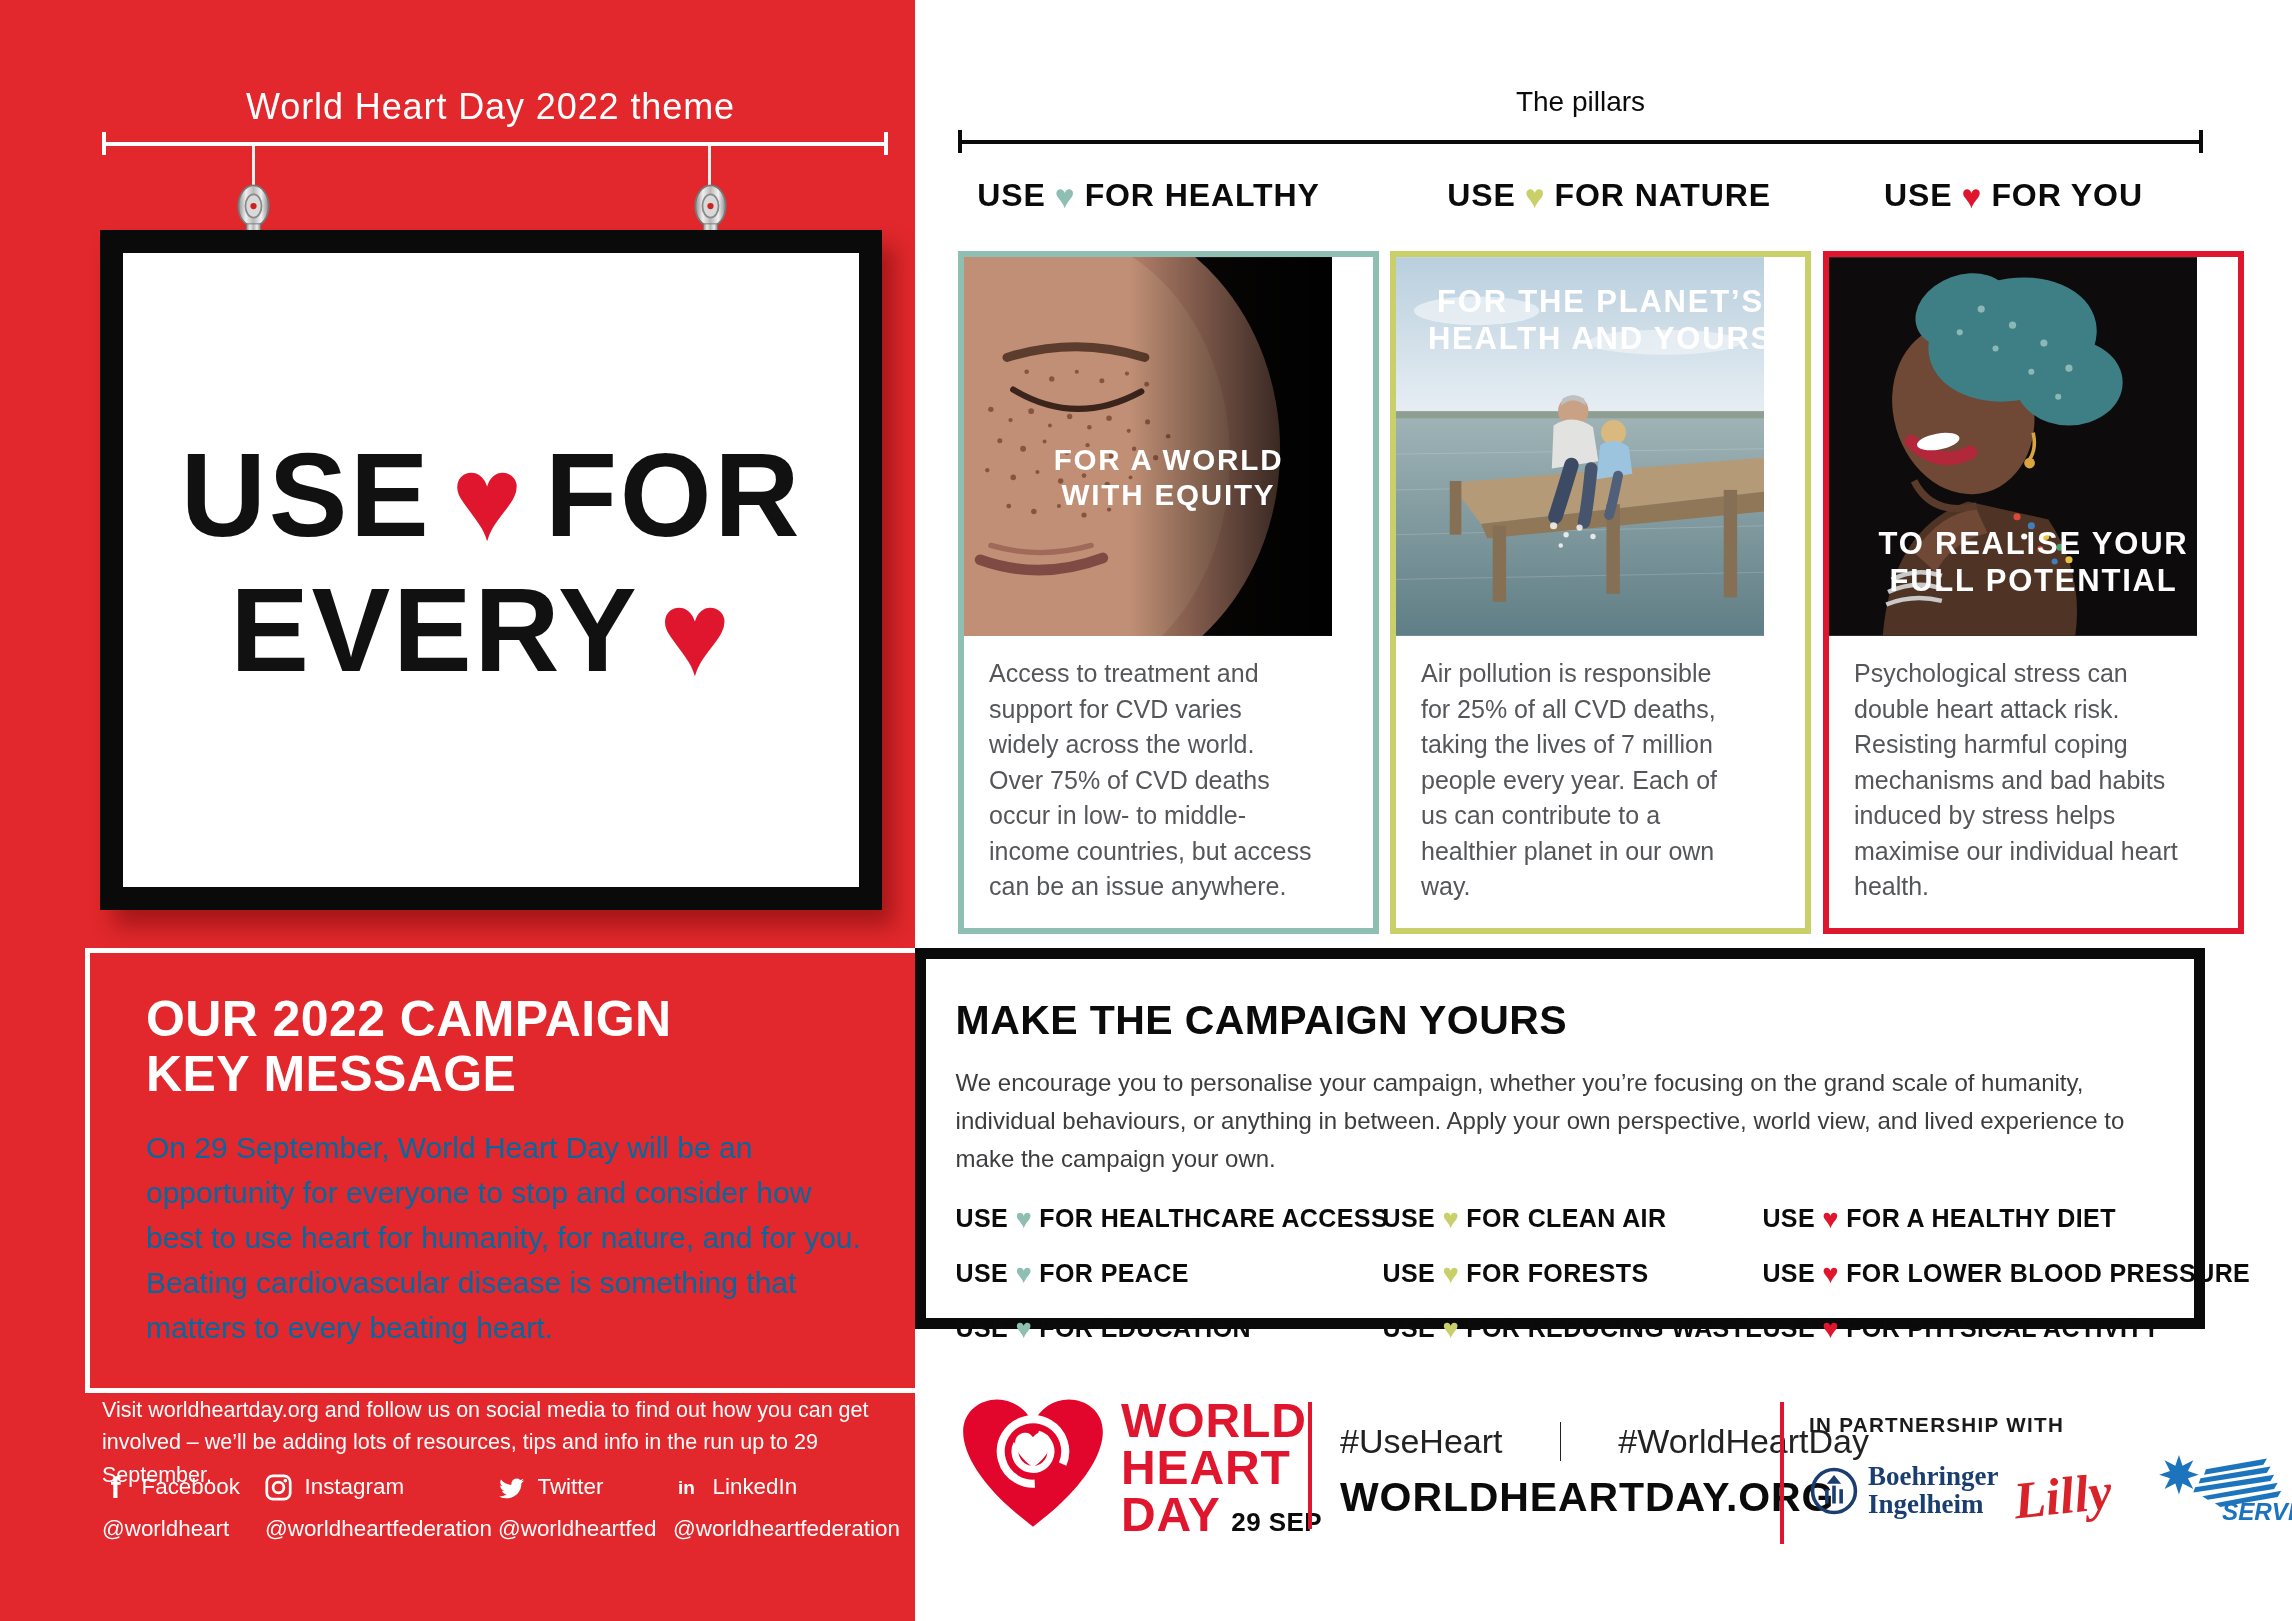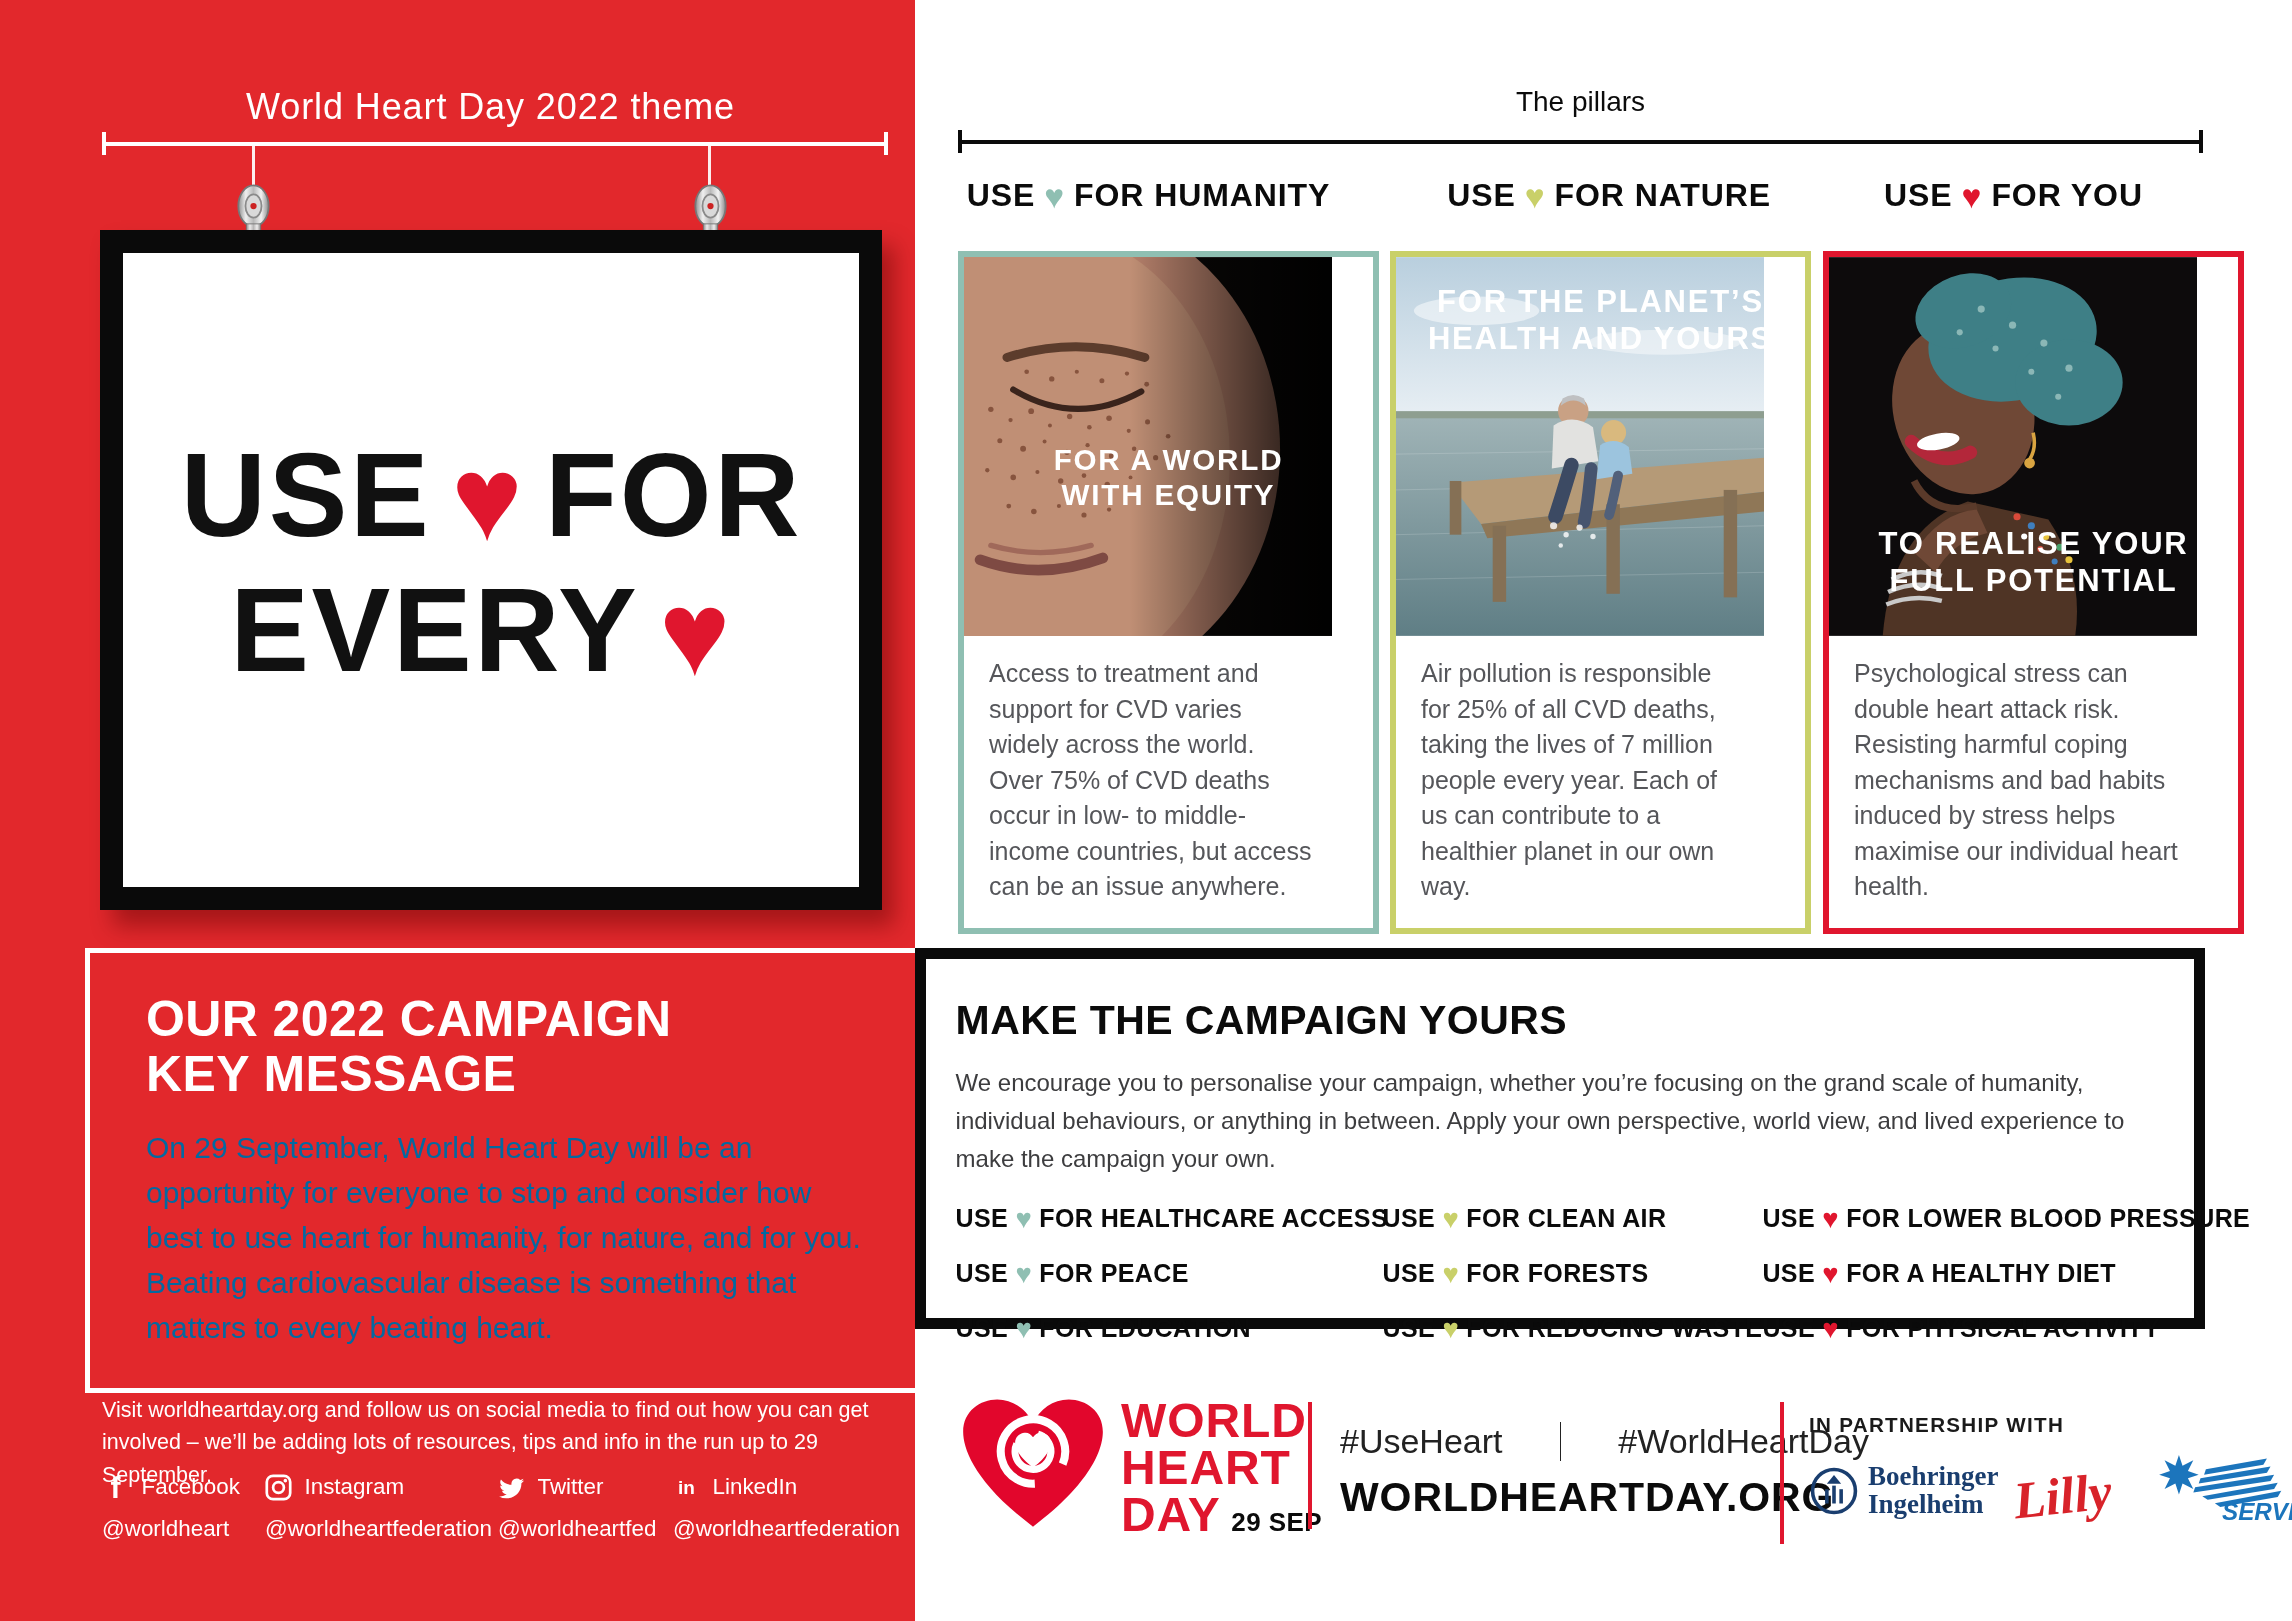--- a/index.html
+++ b/index.html
@@ -194,21 +194,21 @@
     <div class="handle">@worldheartfederation</div>
   </div>
 
   <div class="abs pillars-title">The pillars</div>
   <div class="abs mline black" style="left:958px;top:140px;width:1245px;">
     <span class="tick l"></span>
       <span class="tick r"></span>
   </div>
 
   <div class="abs pillar-head" style="left:958px;">
-    <span>USE</span><span class="heart" style="color:var(--teal)">♥</span><span>FOR HUMANITY</span>
+    <span>USE</span><span class="heart" style="color:var(--teal)">♥</span><span>FOR HEALTHY</span>
   </div>
   <div class="abs pillar-head" style="left:1390px;text-align:right;">
     <span>USE</span><span class="heart" style="color:var(--green)">♥</span><span>FOR NATURE</span>
   </div>
   <div class="abs pillar-head" style="left:1823px;">
     <span>USE</span><span class="heart" style="color:var(--heart-red)">♥</span><span>FOR YOU</span>
   </div>
 
   <div class="abs card" style="left:958px;border:6.3px solid var(--teal);">
     <div class="photo">
@@ -388,22 +388,22 @@
         <div class="use-item"><span>USE</span><span class="heart" style="color:var(--teal)">♥</span><span>FOR HEALTHCARE ACCESS</span></div>
         <div class="use-item"><span>USE</span><span class="heart" style="color:var(--teal)">♥</span><span>FOR PEACE</span></div>
         <div class="use-item"><span>USE</span><span class="heart" style="color:var(--teal)">♥</span><span>FOR EDUCATION</span></div>
       </div>
       <div class="use-col c2">
         <div class="use-item"><span>USE</span><span class="heart" style="color:var(--green)">♥</span><span>FOR CLEAN AIR</span></div>
         <div class="use-item"><span>USE</span><span class="heart" style="color:var(--green)">♥</span><span>FOR FORESTS</span></div>
         <div class="use-item"><span>USE</span><span class="heart" style="color:var(--green)">♥</span><span>FOR REDUCING WASTE</span></div>
       </div>
       <div class="use-col c3">
+        <div class="use-item"><span>USE</span><span class="heart" style="color:var(--heart-red)">♥</span><span>FOR A HEALTHY DIET</span></div>
         <div class="use-item"><span>USE</span><span class="heart" style="color:var(--heart-red)">♥</span><span>FOR LOWER BLOOD PRESSURE</span></div>
-        <div class="use-item"><span>USE</span><span class="heart" style="color:var(--heart-red)">♥</span><span>FOR A HEALTHY DIET</span></div>
         <div class="use-item"><span>USE</span><span class="heart" style="color:var(--heart-red)">♥</span><span>FOR PHYSICAL ACTIVITY</span></div>
       </div>
     </div>
   </div>
 
   <svg class="abs" style="left:956px;top:1394px;" width="154" height="140" viewBox="0 0 172 156">
     <path d="M86 148 C 22 100 8 62 8 42 C 8 19 27 6 46 6 C 64 6 78 17 86 32 C 94 17 108 6 126 6 C 145 6 164 19 164 42 C 164 62 150 100 86 148 Z" fill="#E2062C"></path>
     <circle cx="86" cy="64" r="36" fill="none" stroke="#fff" stroke-width="9" stroke-dasharray="165 40" transform="rotate(120 86 64)"></circle>
     <circle cx="86" cy="64" r="20" fill="none" stroke="#fff" stroke-width="8" stroke-dasharray="85 28" transform="rotate(-40 86 64)"></circle>
     <path d="M86 82 C 70 70 66 60 66 54 C 66 47 72 43 78 43 C 81 43 84 45 86 48 C 88 45 91 43 94 43 C 100 43 106 47 106 54 C 106 60 102 70 86 82 Z" fill="#fff"></path>

